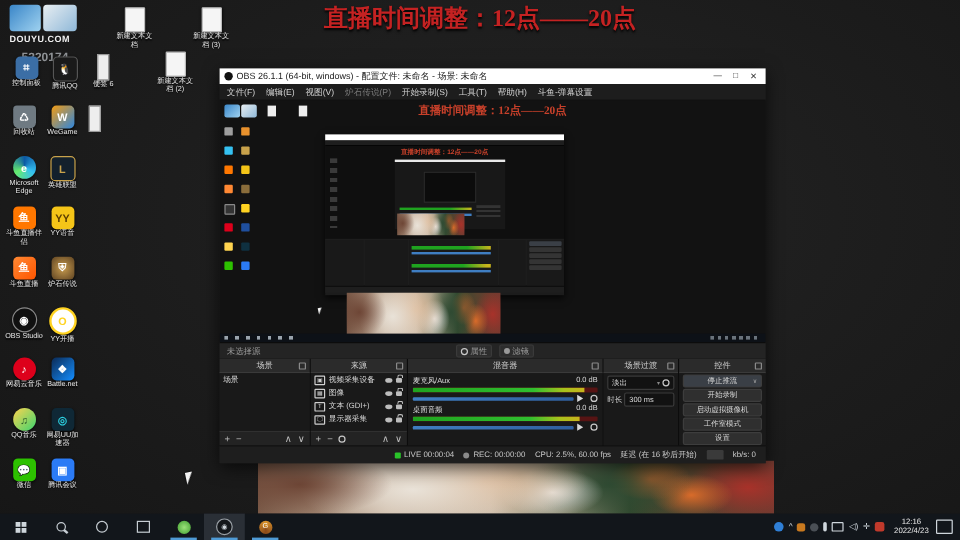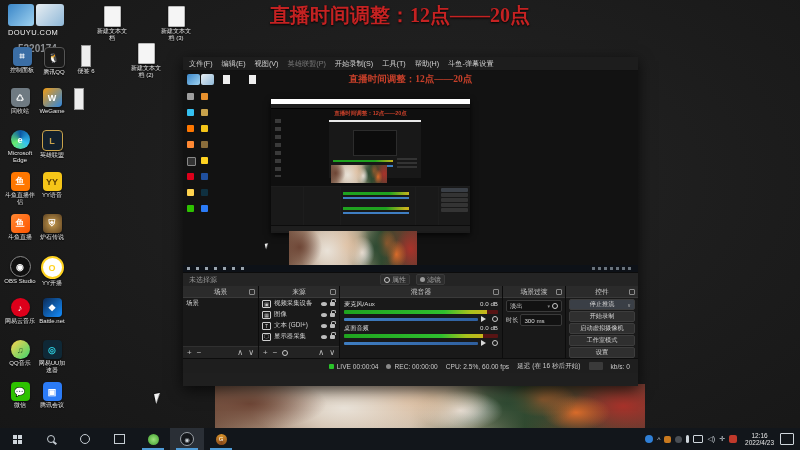--- a/index.html
+++ b/index.html
@@ -87,21 +87,21 @@
   .l2btn{height:4px;margin:1px 2px;background:#343434;border-radius:1px;}
 </style>
 </head>
 <body>
 
 <div id="screen">
 
   <div class="abs" style="left:8px;top:4px;width:60px;height:38px;">
     <div class="abs" style="left:0;top:0;width:26px;height:22px;background:linear-gradient(135deg,#3a86c8,#9fd2f0);border-radius:3px;"></div>
     <div class="abs" style="left:28px;top:0;width:28px;height:22px;background:linear-gradient(135deg,#e8eef2,#8fb8d8);border-radius:3px;"></div>
-    <div class="abs" style="left:0;top:24px;font-size:7.5px;font-weight:normal;color:#f0f0f0;letter-spacing:.4px;">DOUYU.COM</div>
+    <div class="abs" style="left:0;top:24px;font-size:7.5px;font-weight:bold;color:#f0f0f0;letter-spacing:.4px;">DOUYU.COM</div>
   </div>
   <div class="abs" style="left:18px;top:43px;font-size:10px;color:#8f9296;font-weight:bold;">5220174</div>
 
   <div class="abs" style="left:0;top:2px;width:800px;text-align:center;font-size:20px;font-weight:bold;color:#c42222;text-shadow:0 1px 2px #000;font-family:'Liberation Serif',serif;">直播时间调整：12点——20点</div>
 
   <div class="abs dicon" style="left:96px;top:6px;">
     <div class="doc"></div>
     <div class="lbl">新建文本文档</div>
   </div>
   <div class="abs dicon" style="left:160px;top:6px;">
@@ -189,25 +189,32 @@
       </div>
     <div class="dicon">
         <div class="glyph" style="background:#2b7bf6;">▣</div>
         <div class="lbl">腾讯会议</div>
       </div>
   </div>
 
   <div class="abs photo" style="left:215px;top:384px;width:430px;height:44px;"></div>
 
   <div id="obs" class="abs">
+    <div id="obs-title">
+      <div style="width:7px;height:7px;background:#111;border-radius:50%;"></div>
+      <div class="caption">OBS 26.1.1 (64-bit, windows) - 配置文件: 未命名 - 场景: 未命名</div>
+      <div class="winbtn">—</div>
+      <div class="winbtn">□</div>
+      <div class="winbtn">✕</div>
+    </div>
     <div id="obs-menu">
       <span>文件(F)</span>
       <span>编辑(E)</span>
       <span>视图(V)</span>
-      <span style="color:#7a7a7a;">英雄联盟(P)</span>
+      <span style="color:#7a7a7a;">炉石传说(P)</span>
       <span>开始录制(S)</span>
       <span>工具(T)</span>
       <span>帮助(H)</span>
       <span>斗鱼-弹幕设置</span>
     </div>
 
     <div id="obs-preview">
 
       <div class="abs" style="left:4px;top:3px;width:13px;height:11px;background:linear-gradient(135deg,#3a86c8,#9fd2f0);border-radius:2px;"></div>
       <div class="abs" style="left:18px;top:3px;width:13px;height:11px;background:linear-gradient(135deg,#e8eef2,#8fb8d8);border-radius:2px;"></div>

